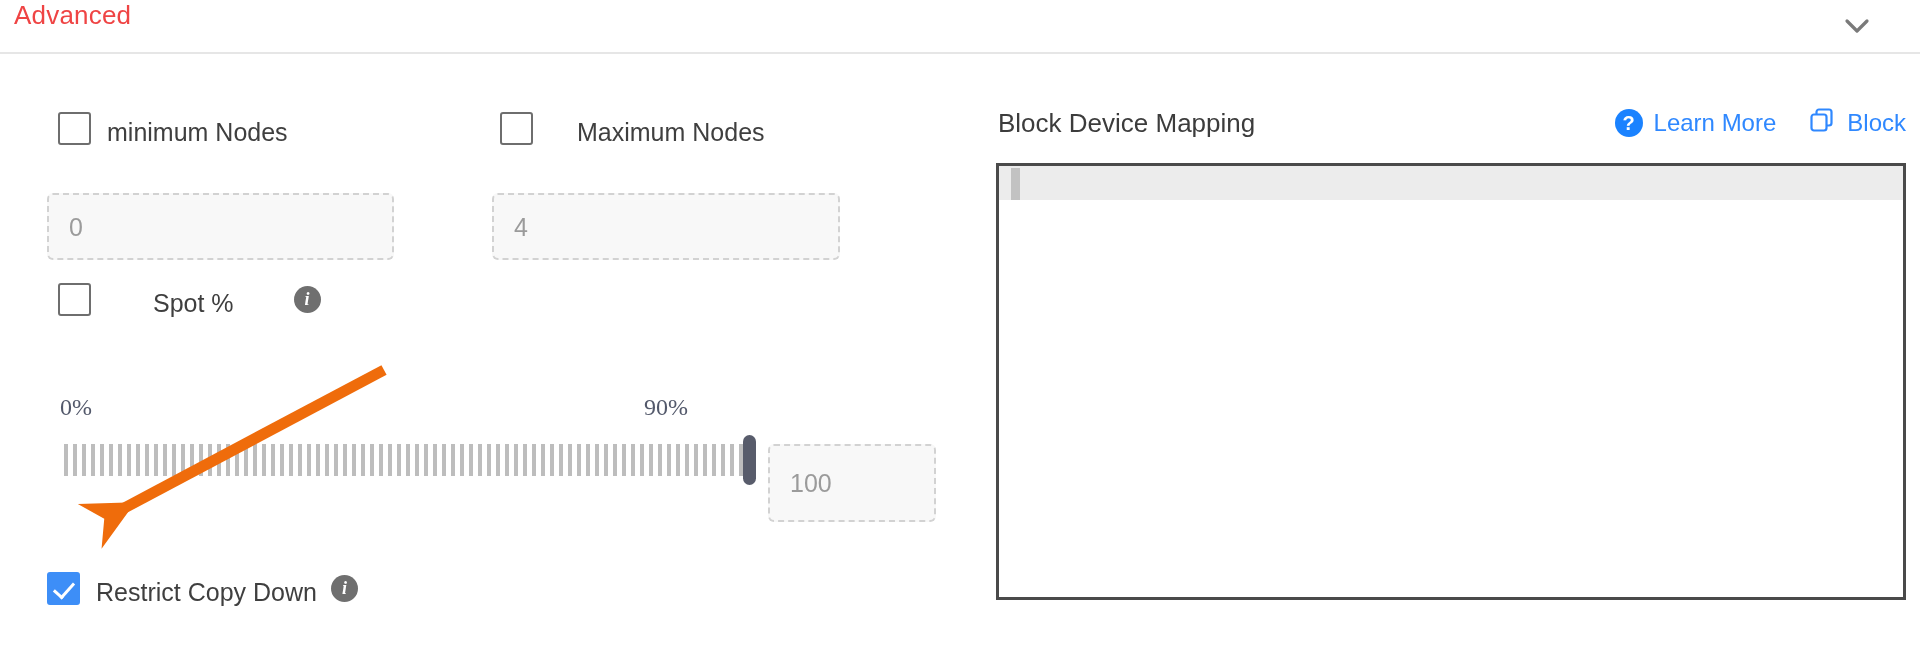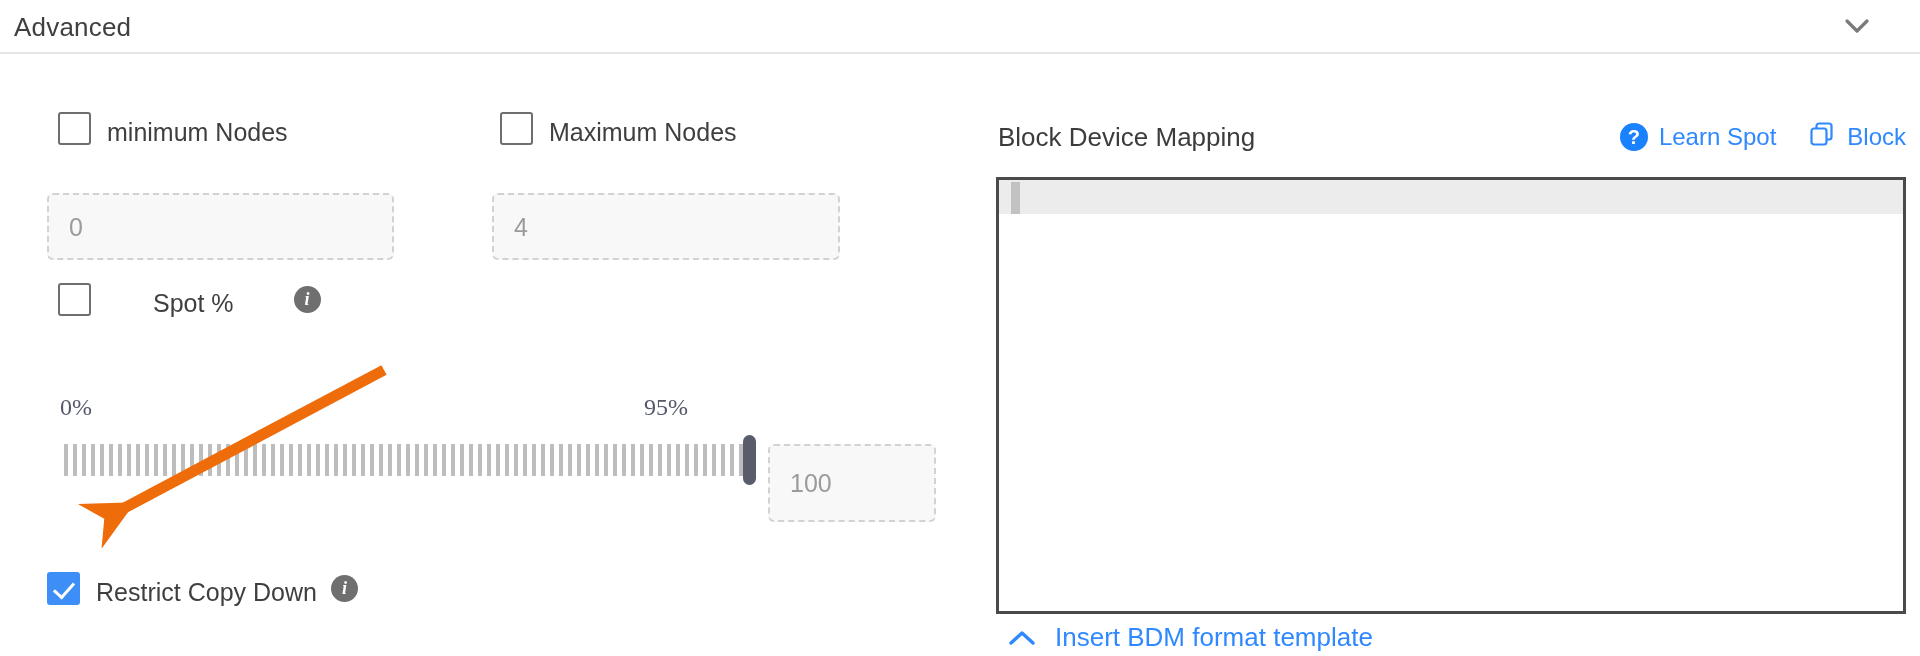--- a/index.html
+++ b/index.html
@@ -22,23 +22,23 @@
     position: absolute;
     left: 0; top: 0;
     width: 1920px;
     height: 54px;
     border-bottom: 2px solid #e6e6e6;
     box-sizing: border-box;
   }
   .section-title {
     position: absolute;
     left: 14px;
-    top: 12px;
+    top: 0;
     font-size: 26px;
-    color: #404040;
+    color: #ef4444;
     letter-spacing: 0.2px;
     font-weight: 400;
   }
   .collapse-chevron {
     position: absolute;
     right: 46px;
     top: 9px;
     width: 34px;
     height: 34px;
     cursor: pointer;
@@ -169,21 +169,21 @@
     height: 50px;
     border-radius: 7px;
     background: #585c6b;
     cursor: grab;
   }
 
   
   .right-col {
     position: absolute;
     left: 995px;
-    top: 66px;
+    top: 52px;
     width: 925px;
     height: 434px;
   }
   .bdm-title {
     position: absolute;
     left: 3px;
     top: 56px;
     font-size: 26px;
     color: #3c3c3c;
     font-weight: 400;
@@ -290,42 +290,42 @@
   </div>
 </div>
 
 <div class="left-col">
 
   <div class="cb-row" style="left:58px; top:55px;">
     <div class="checkbox"></div>
     <div class="cb-label">minimum Nodes</div>
   </div>
 
-  <div class="cb-row" style="left:500px; top:55px;">
+  <div class="cb-row" style="left:500px; top:55px;gap:28px;">
     <div class="checkbox"></div>
     <div class="cb-label">Maximum Nodes</div>
   </div>
 
   <div class="field-box" style="left:47px; top:139px; width:347px; height:67px;">
     <span class="field-text">0</span>
   </div>
 
   <div class="field-box" style="left:492px; top:139px; width:348px; height:67px;">
     <span class="field-text">4</span>
   </div>
 
   <div class="cb-row" style="left:58px; top:226px;gap:46px;">
     <div class="checkbox"></div>
     <div class="cb-label">Spot %</div>
     <span class="info-icon">i</span>
   </div>
 
   <div class="slider-wrap">
     <div class="slider-min">0%</div>
-    <div class="slider-max">95%</div>
+    <div class="slider-max">90%</div>
     <div class="slider-track"></div>
     <div class="slider-thumb"></div>
   </div>
 
   <div class="field-box" style="left:768px; top:390px; width:168px; height:78px;">
     <span class="field-text">100</span>
   </div>
 
   <div class="cb-row" style="left:47px; top:515px;">
     <div class="checkbox checked"></div>
@@ -334,47 +334,39 @@
   </div>
 </div>
 
 <div class="right-col">
 
   <div class="bdm-title">Block Device Mapping</div>
 
   <div class="bdm-actions">
     <div class="action-link">
       <span class="qmark-icon">?</span>
-      <span>Learn Spot</span>
+      <span>Learn More</span>
     </div>
     <div class="action-link">
       <span class="copy-icon">
         <svg width="28" height="28" viewBox="0 0 28 28" aria-hidden="true">
           <rect x="8.5" y="3.5" width="15" height="16" rx="2.5" ry="2.5" fill="none" stroke="#2f88ff" stroke-width="2.2"></rect>
           <rect x="3.5" y="8.5" width="15" height="16" rx="2.5" ry="2.5" fill="#ffffff" stroke="#2f88ff" stroke-width="2.2"></rect>
         </svg>
       </span>
       <span>Block</span>
     </div>
   </div>
 
   <div class="code-editor">
     <div class="editor-active-line"></div>
     <div class="editor-gutter-mark"></div>
     <div class="editor-content"></div>
   </div>
 
-  <div class="insert-link">
-    <span>
-      <svg width="30" height="20" viewBox="0 0 30 20" aria-hidden="true">
-        <path d="M4 15 L15 5 L26 15" fill="none" stroke="#2f88ff" stroke-width="3.4" stroke-linecap="round" stroke-linejoin="round"></path>
-      </svg>
-    </span>
-    <span>Insert BDM format template</span>
-  </div>
 </div>
 
 <svg class="annotation-arrow" viewBox="0 0 1920 656" aria-hidden="true">
   <defs>
     <marker id="arrowheadOrange" markerWidth="5" markerHeight="5" refX="2.6" refY="2.5" orient="auto">
       <path d="M5,0.2 L0.3,2.5 L5,4.8 L3.5,2.5 Z" fill="#ef6c0b"></path>
     </marker>
   </defs>
   <line x1="384" y1="370" x2="113" y2="514" stroke="#ef6c0b" stroke-width="11" stroke-linecap="butt" marker-end="url(#arrowheadOrange)"></line>
 </svg>

